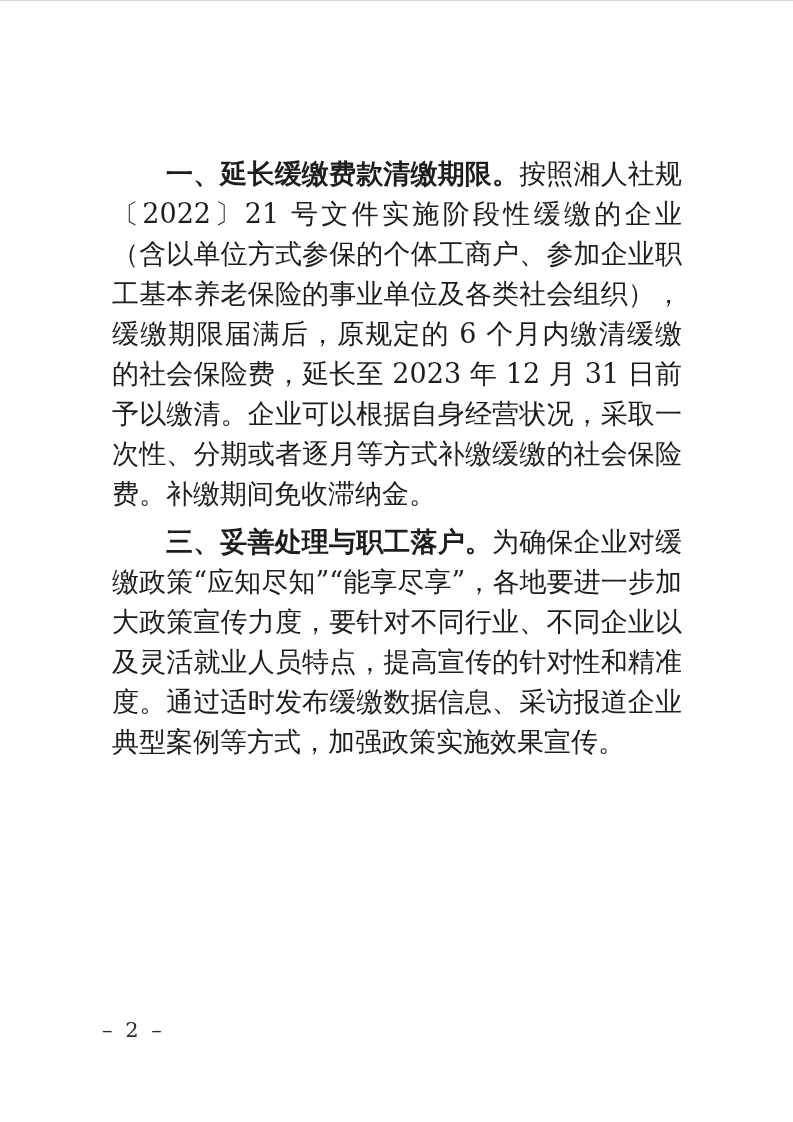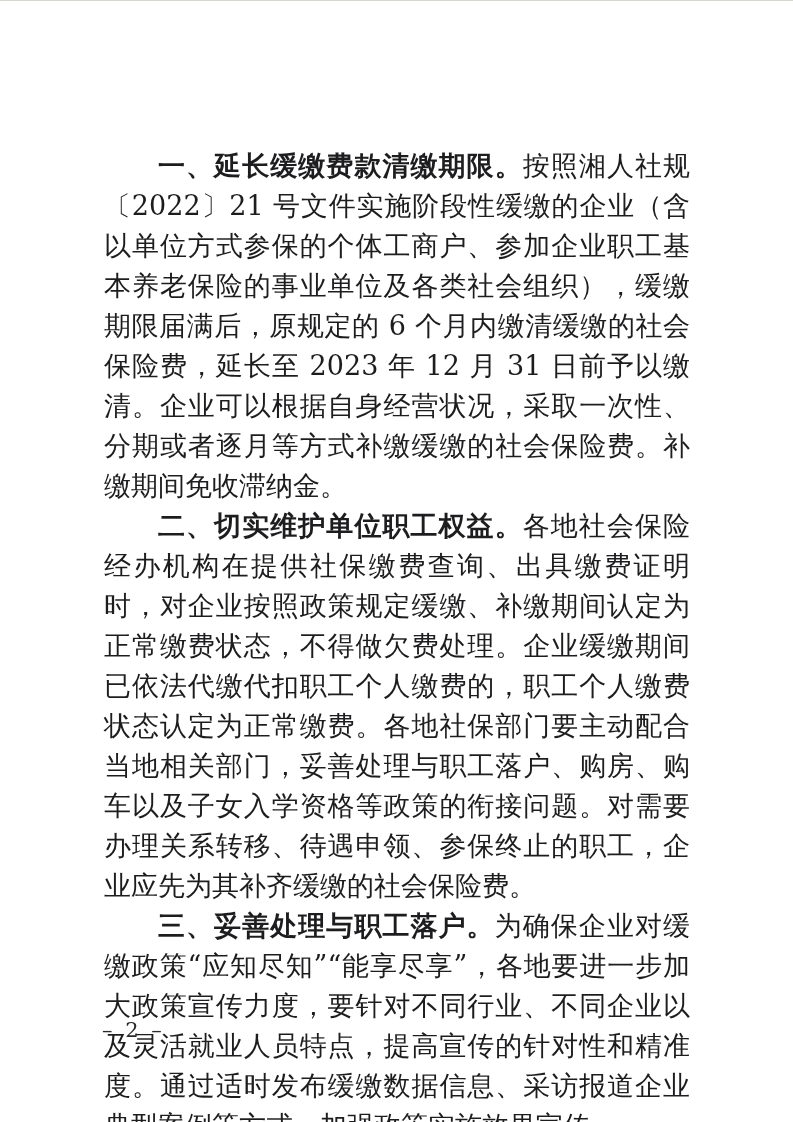--- a/index.html
+++ b/index.html
@@ -26,21 +26,21 @@
     left: 104px;
     top: 146px;
     width: 586px;
     color: #1d1d1f;
     font-size: 27px;
     line-height: 40px;
     text-align: justify;
     text-justify: inter-ideograph;
   }
   .doc-body p {
-    margin: 0;
+    margin: 8px;
     padding: 0;
     text-indent: 2em;
   }
   .para-lead {
     font-weight: 700;
     font-family: "DejaVu Sans", "Liberation Sans", sans-serif;
   }
   .page-number {
     position: absolute;
     left: 102px;
@@ -53,19 +53,18 @@
   }
 </style>
 </head>
 <body>
 
 <div class="scan-edge"></div>
 
 <div class="doc-body">
   <p><span class="para-lead">一、延长缓缴费款清缴期限。</span><span>按照湘人社规〔2022〕21 号文件实施阶段性缓缴的企业（含以单位方式参保的个体工商户、参加企业职工基本养老保险的事业单位及各类社会组织），缓缴期限届满后，原规定的 6 个月内缴清缓缴的社会保险费，延长至 2023 年 12 月 31 日前予以缴清。企业可以根据自身经营状况，采取一次性、分期或者逐月等方式补缴缓缴的社会保险费。补缴期间免收滞纳金。</span></p>
 
-  <p><span class="para-lead">二、切实维护单位职工权益。</span><span>各地社会保险经办机构在提供社保缴费查询、出具缴费证明时，对企业按照政策规定缓缴、补缴期间认定为正常缴费状态，不得做欠费处理。企业缓缴期间已依法代缴代扣职工个人缴费的，职工个人缴费状态认定为正常缴费。各地社保部门要主动配合当地相关部门，妥善处理与职工落户、购房、购车以及子女入学资格等政策的衔接问题。对需要办理关系转移、待遇申领、参保终止的职工，企业应先为其补齐缓缴的社会保险费。</span></p>
 
   <p><span class="para-lead">三、妥善处理与职工落户。</span><span>为确保企业对缓缴政策“应知尽知”“能享尽享”，各地要进一步加大政策宣传力度，要针对不同行业、不同企业以及灵活就业人员特点，提高宣传的针对性和精准度。通过适时发布缓缴数据信息、采访报道企业典型案例等方式，加强政策实施效果宣传。</span></p>
 
 </div>
 
 <div class="page-number">– 2 –</div>
 
 </body></html>

